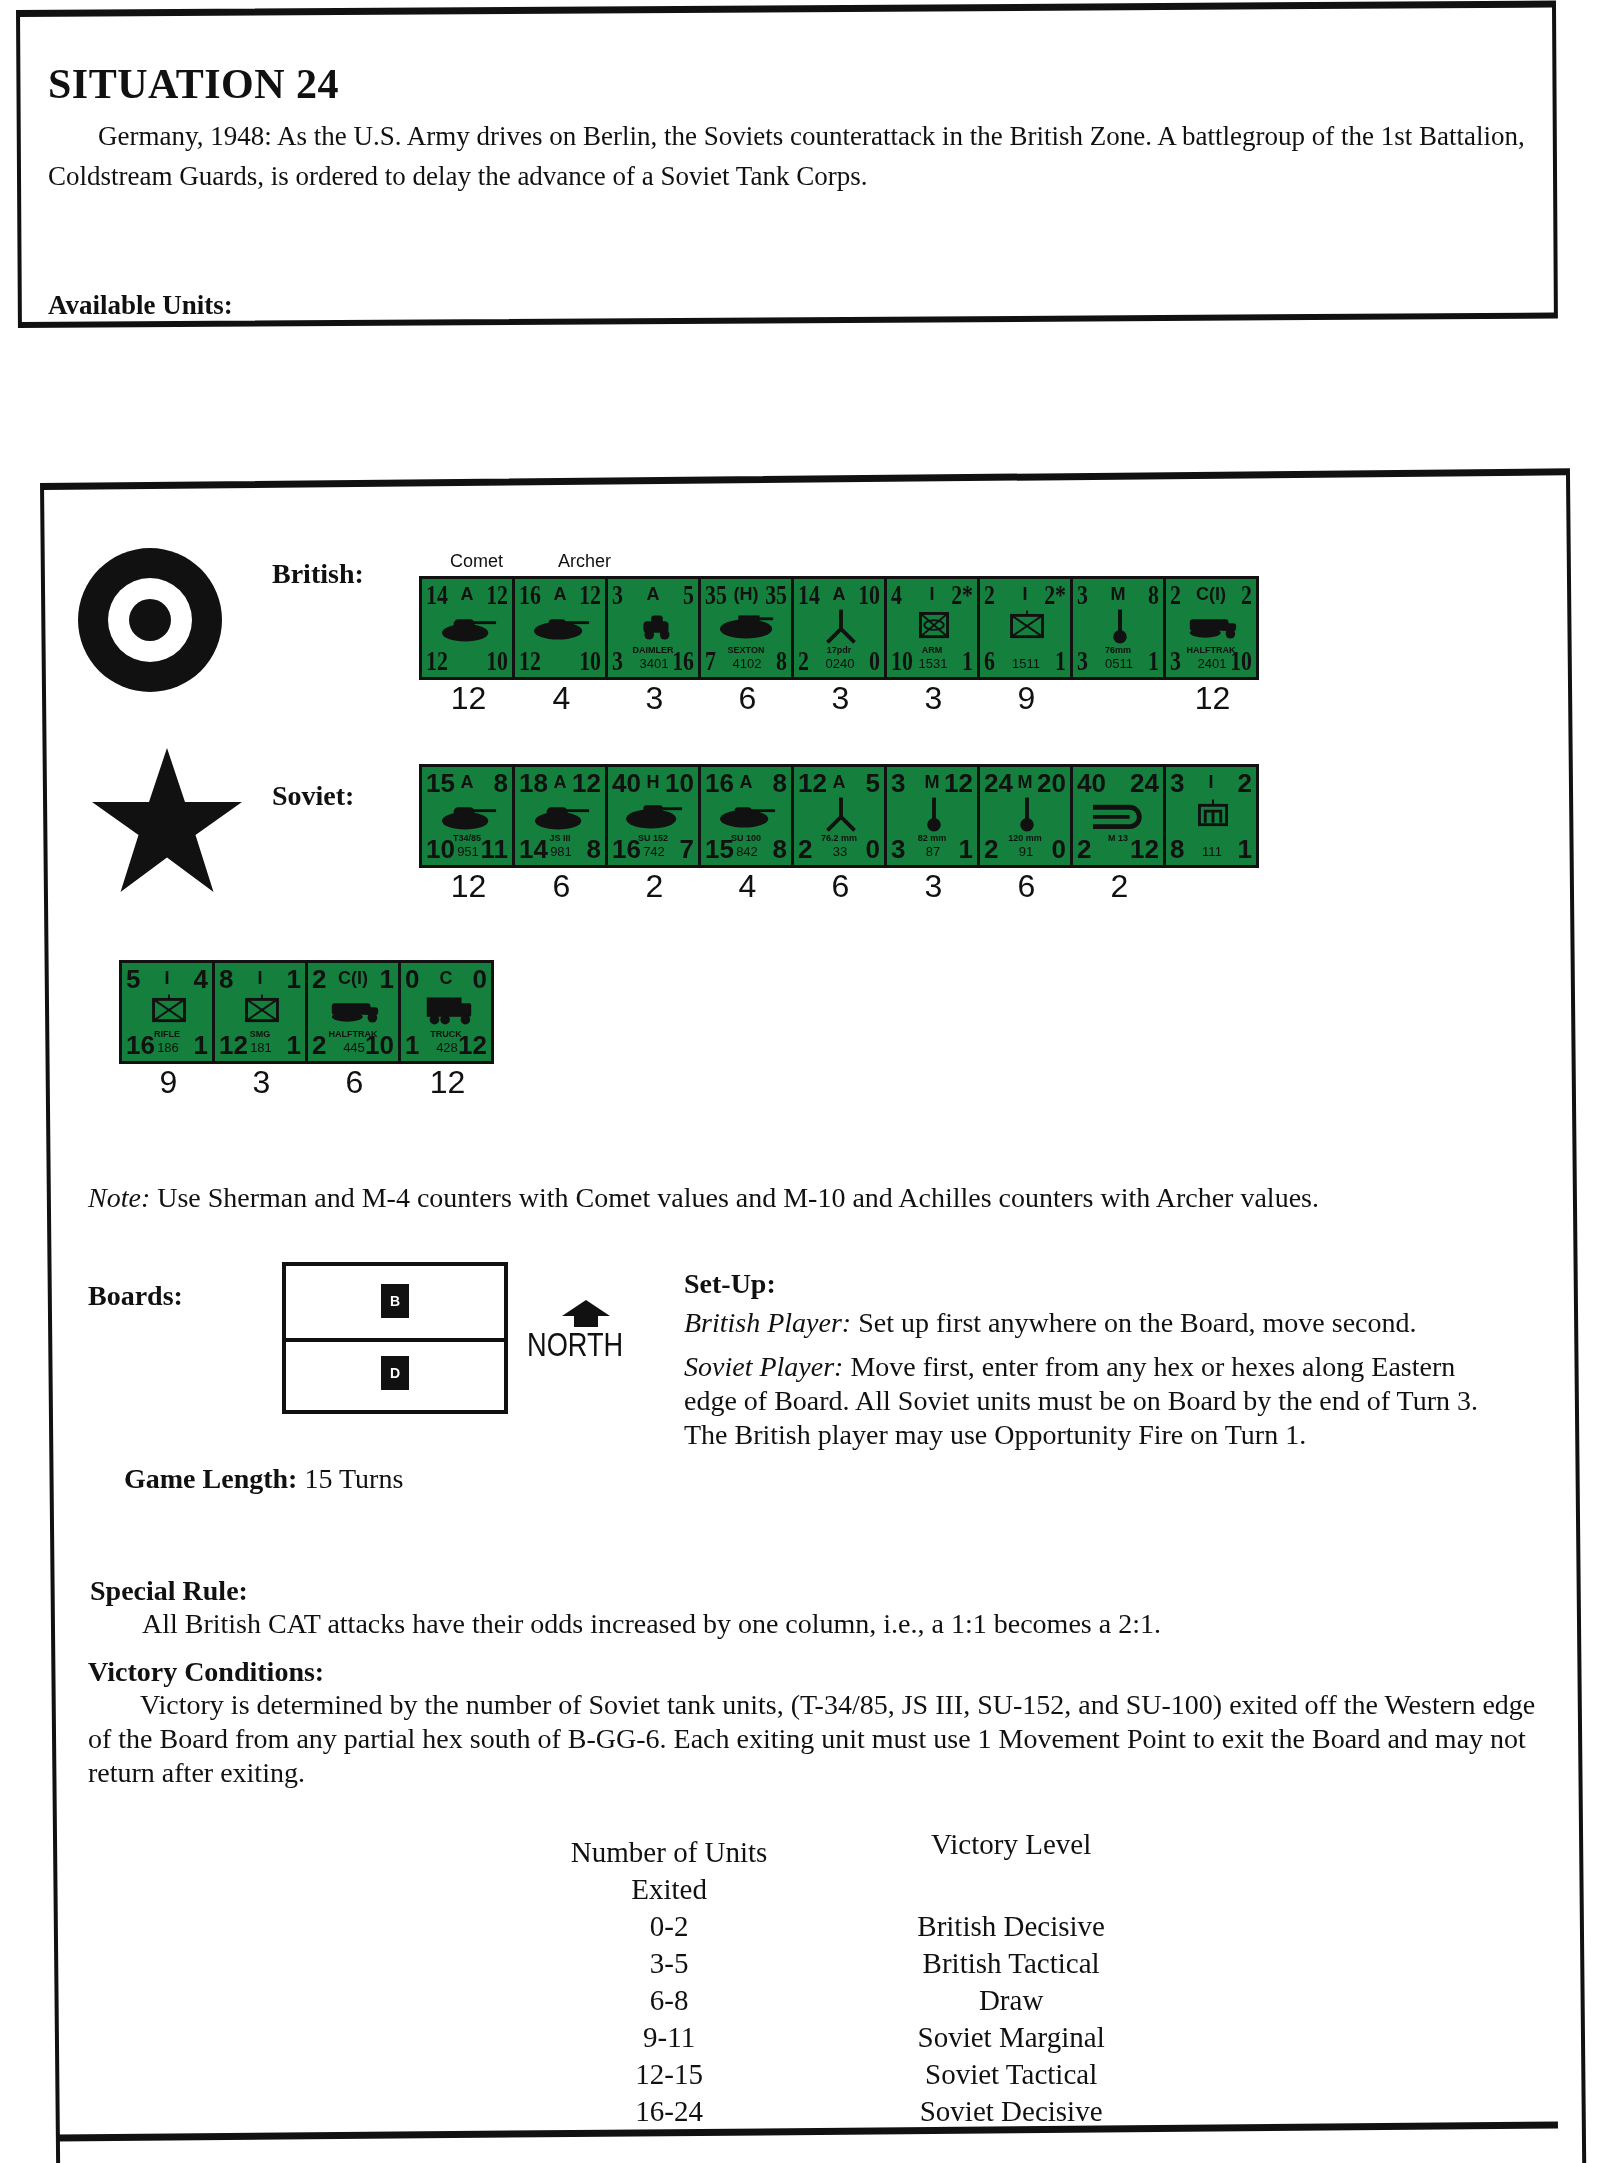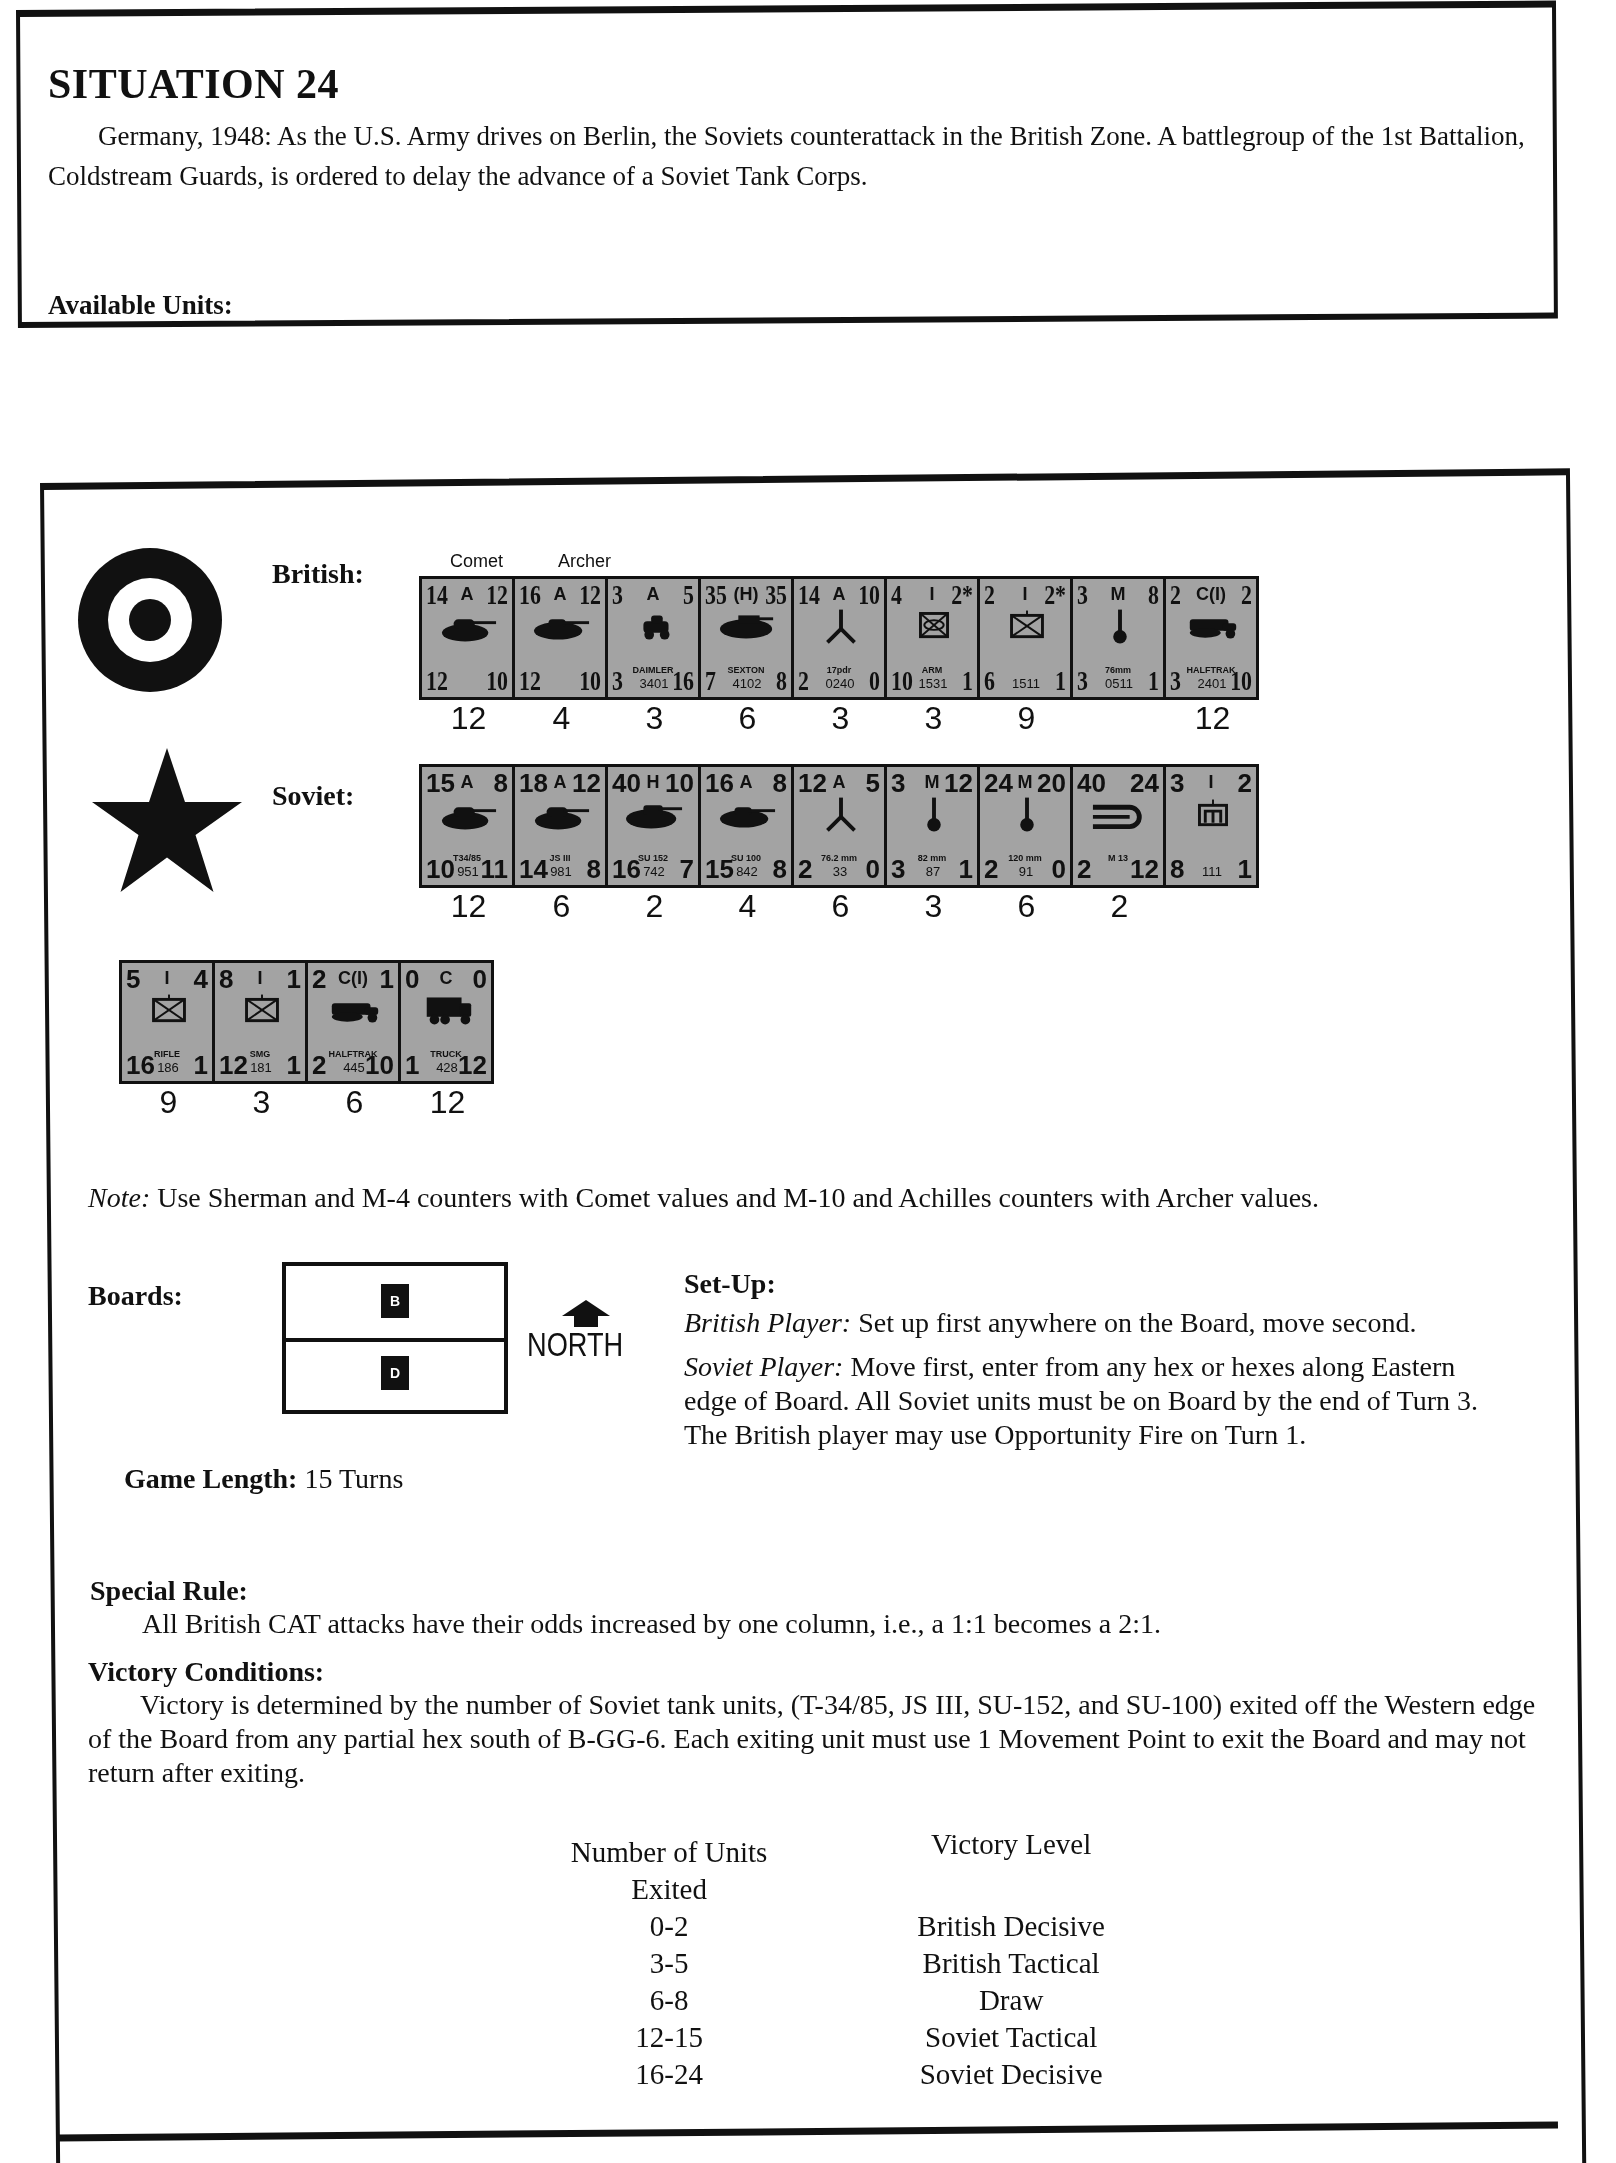--- a/index.html
+++ b/index.html
@@ -15,21 +15,21 @@
   #main-box{left:40px;top:483px;width:1530px;height:1720px;border:4px solid #111;border-top-width:7px;box-sizing:border-box;transform:rotate(-0.55deg);transform-origin:left top;}
   #bottom-rule{left:58px;top:2128px;width:1500px;height:7px;background:#111;transform:rotate(-0.5deg);}
   
   .roundel{left:78px;top:548px;width:144px;height:144px;border-radius:50%;background:#111;}
   .roundel .r1{position:absolute;left:30px;top:30px;width:84px;height:84px;border-radius:50%;background:#fff;}
   .roundel .r2{position:absolute;left:51px;top:51px;width:42px;height:42px;border-radius:50%;background:#111;}
   .star{left:92px;top:748px;width:150px;height:144px;}
   .side-label{font-size:28px;font-weight:bold;}
   
   .counter-row{display:flex;align-items:flex-start;}
-  .counter{width:96px;height:124px;border:3px solid #111;margin-left:-3px;position:relative;box-sizing:border-box;background:#a3a3a3;font-family:"Liberation Sans","DejaVu Sans",sans-serif;font-weight:bold;}
+  .counter{width:96px;height:104px;border:3px solid #111;margin-left:-3px;position:relative;box-sizing:border-box;background:#15803d;font-family:"Liberation Sans","DejaVu Sans",sans-serif;font-weight:bold;}
   .counter .tl{position:absolute;left:4px;top:2px;font-size:26px;line-height:28px;}
   .counter .tc{position:absolute;left:0;right:0;top:4px;text-align:center;font-size:18px;line-height:22px;}
   .counter .tr{position:absolute;right:4px;top:2px;font-size:26px;line-height:28px;}
   .counter .bl{position:absolute;left:4px;bottom:2px;font-size:26px;line-height:28px;}
   .counter .br{position:absolute;right:4px;bottom:2px;font-size:26px;line-height:28px;}
   .counter .nm{position:absolute;left:0;right:0;bottom:22px;text-align:center;font-size:9px;line-height:10px;font-weight:bold;}
   .counter .id{position:absolute;left:2px;right:0;bottom:6px;text-align:center;font-size:13px;line-height:14px;font-weight:normal;}
   .counter .sym{position:absolute;left:18px;top:30px;width:58px;height:36px;}
   .brit .counter .tl,.brit .counter .tr,.brit .counter .bl,.brit .counter .br{font-family:"Liberation Serif","DejaVu Serif",serif;font-size:28px;transform:scaleX(0.78);transform-origin:left top;}
   .brit .counter .tr,.brit .counter .br{transform-origin:right top;}
@@ -277,20 +277,24 @@
       </div>
       <div class="row">
         <div class="c1">3-5</div>
         <div class="c2">British Tactical</div>
       </div>
       <div class="row">
         <div class="c1">6-8</div>
         <div class="c2">Draw</div>
       </div>
       <div class="row">
+        <div class="c1">9-11</div>
+        <div class="c2">Soviet Marginal</div>
+      </div>
+      <div class="row">
         <div class="c1">12-15</div>
         <div class="c2">Soviet Tactical</div>
       </div>
       <div class="row">
         <div class="c1">16-24</div>
         <div class="c2">Soviet Decisive</div>
       </div>
     </div>
 </div>
 

